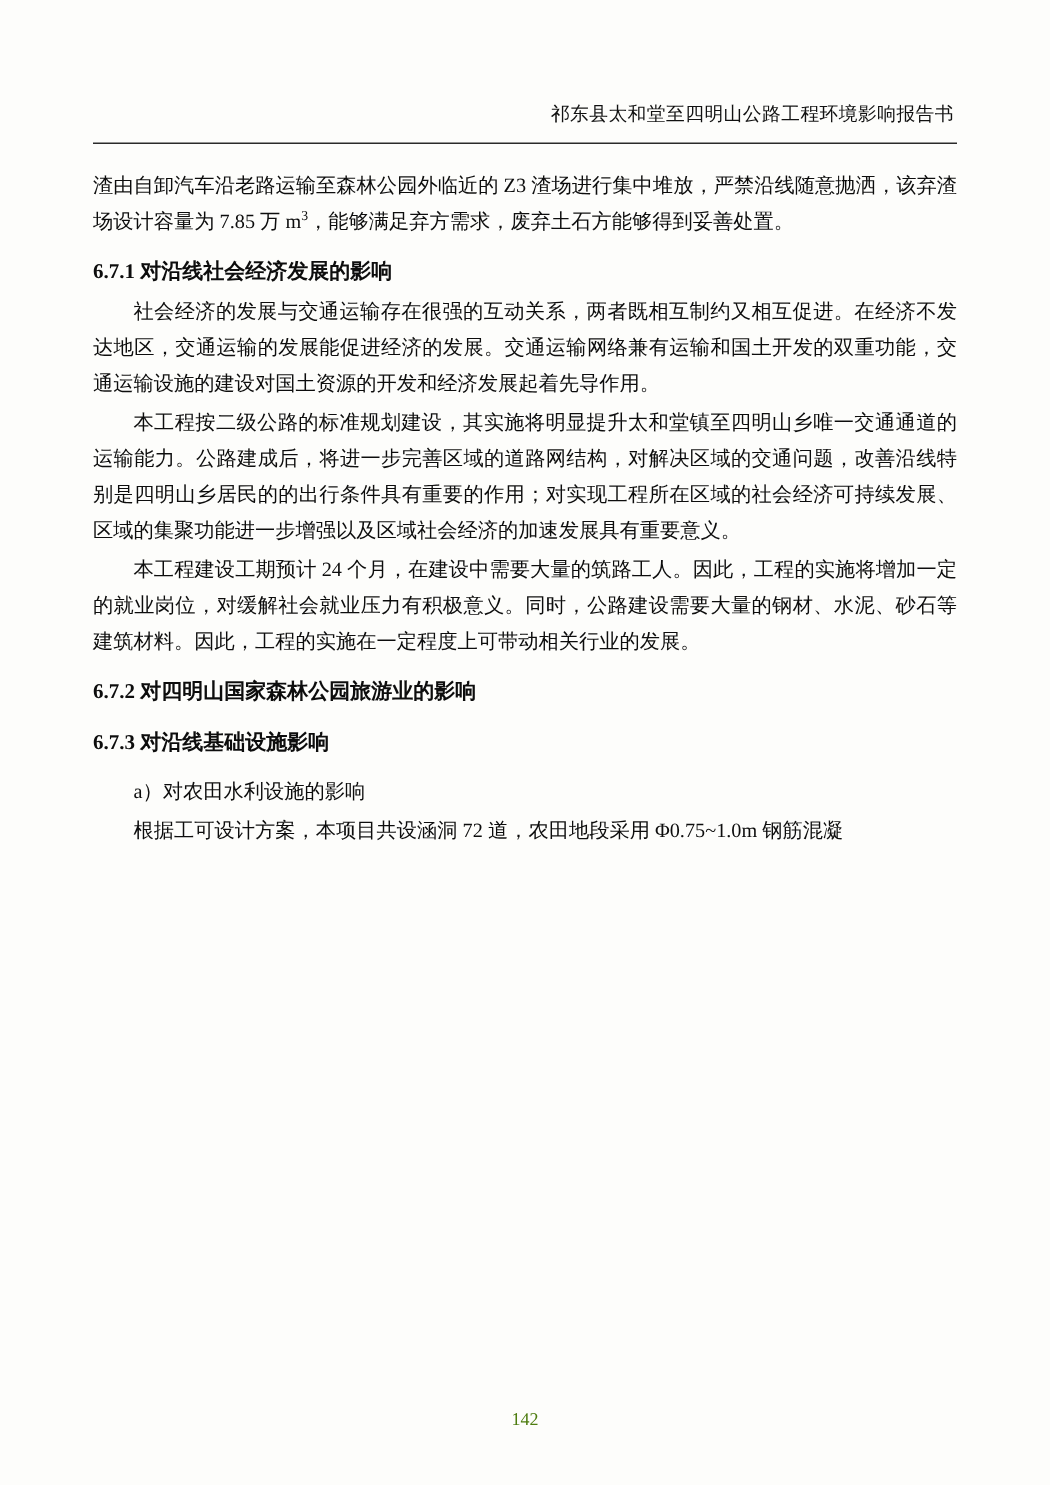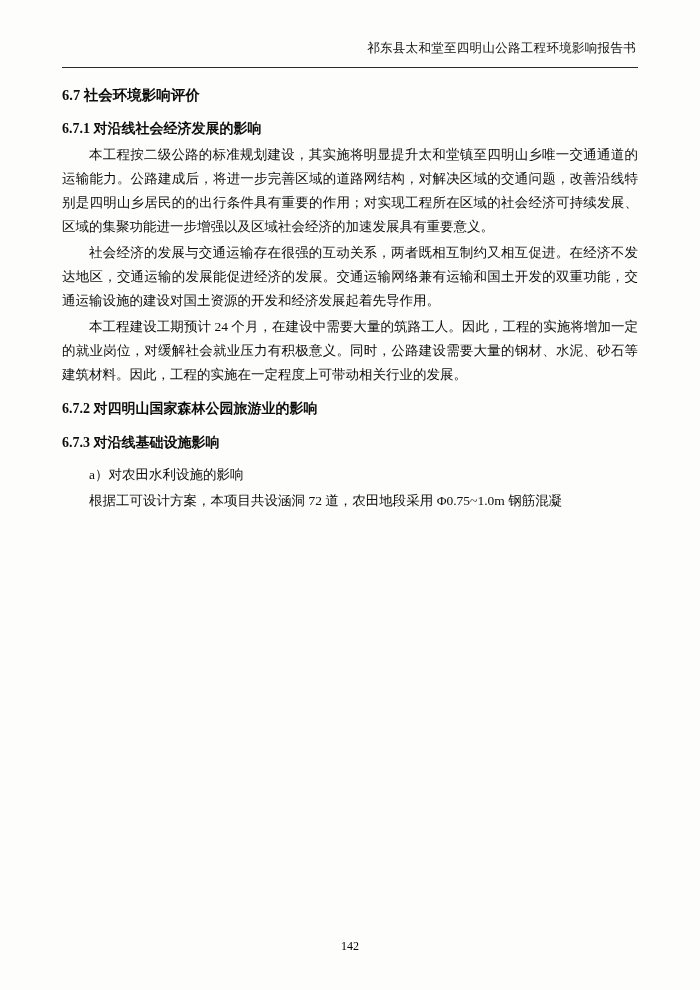--- a/index.html
+++ b/index.html
@@ -12,21 +12,21 @@
     background: #ffffff;
     font-family: "Liberation Serif", serif;
     color: #000000;
     overflow: hidden;
   }
   .page {
     position: relative;
     width: 700px;
     height: 990px;
     box-sizing: border-box;
-    padding: 40px 62px 40px 62px;
+    padding: 68px 62px 40px 62px;
     background: #fdfdfb;
   }
   .header {
     text-align: right;
     font-size: 12.5px;
     letter-spacing: 0.3px;
     color: #111;
     margin-bottom: 10px;
     padding-right: 2px;
   }
@@ -63,45 +63,45 @@
     text-indent: 27px;
     margin-top: 8px;
   }
   .footer {
     position: absolute;
     left: 0;
     right: 0;
     bottom: 36px;
     text-align: center;
     font-size: 12px;
-    color: #000000;
+    color: #4d7c0f;
   }
   sup {
     font-size: 0.68em;
     vertical-align: super;
     line-height: 0;
   }
 </style>
 </head>
 <body>
 
 <div class="page">
 
   <div class="header">祁东县太和堂至四明山公路工程环境影响报告书</div>
   <div class="header-rule"></div>
 
   <div class="body-text">
 
+    <p>渣由自卸汽车沿老路运输至森林公园外临近的 Z3 渣场进行集中堆放，严禁沿线随意抛洒，该弃渣场设计容量为 7.85 万 m<sup>3</sup>，能够满足弃方需求，废弃土石方能够得到妥善处置。</p>
 
-    <p class="h2">6.7  社会环境影响评价</p>
 
     <p class="h3">6.7.1   对沿线社会经济发展的影响</p>
 
+    <p class="indent">社会经济的发展与交通运输存在很强的互动关系，两者既相互制约又相互促进。在经济不发达地区，交通运输的发展能促进经济的发展。交通运输网络兼有运输和国土开发的双重功能，交通运输设施的建设对国土资源的开发和经济发展起着先导作用。</p>
     <p class="indent">本工程按二级公路的标准规划建设，其实施将明显提升太和堂镇至四明山乡唯一交通通道的运输能力。公路建成后，将进一步完善区域的道路网结构，对解决区域的交通问题，改善沿线特别是四明山乡居民的的出行条件具有重要的作用；对实现工程所在区域的社会经济可持续发展、区域的集聚功能进一步增强以及区域社会经济的加速发展具有重要意义。</p>
-    <p class="indent">社会经济的发展与交通运输存在很强的互动关系，两者既相互制约又相互促进。在经济不发达地区，交通运输的发展能促进经济的发展。交通运输网络兼有运输和国土开发的双重功能，交通运输设施的建设对国土资源的开发和经济发展起着先导作用。</p>
     <p class="indent">本工程建设工期预计 24 个月，在建设中需要大量的筑路工人。因此，工程的实施将增加一定的就业岗位，对缓解社会就业压力有积极意义。同时，公路建设需要大量的钢材、水泥、砂石等建筑材料。因此，工程的实施在一定程度上可带动相关行业的发展。</p>
 
     <p class="h3">6.7.2   对四明山国家森林公园旅游业的影响</p>
 
 
     <p class="h3">6.7.3   对沿线基础设施影响</p>
 
     <p class="sub-item">a）对农田水利设施的影响</p>
 
     <p class="indent" style="margin-top:0">根据工可设计方案，本项目共设涵洞 72 道，农田地段采用 Φ0.75~1.0m 钢筋混凝</p>

